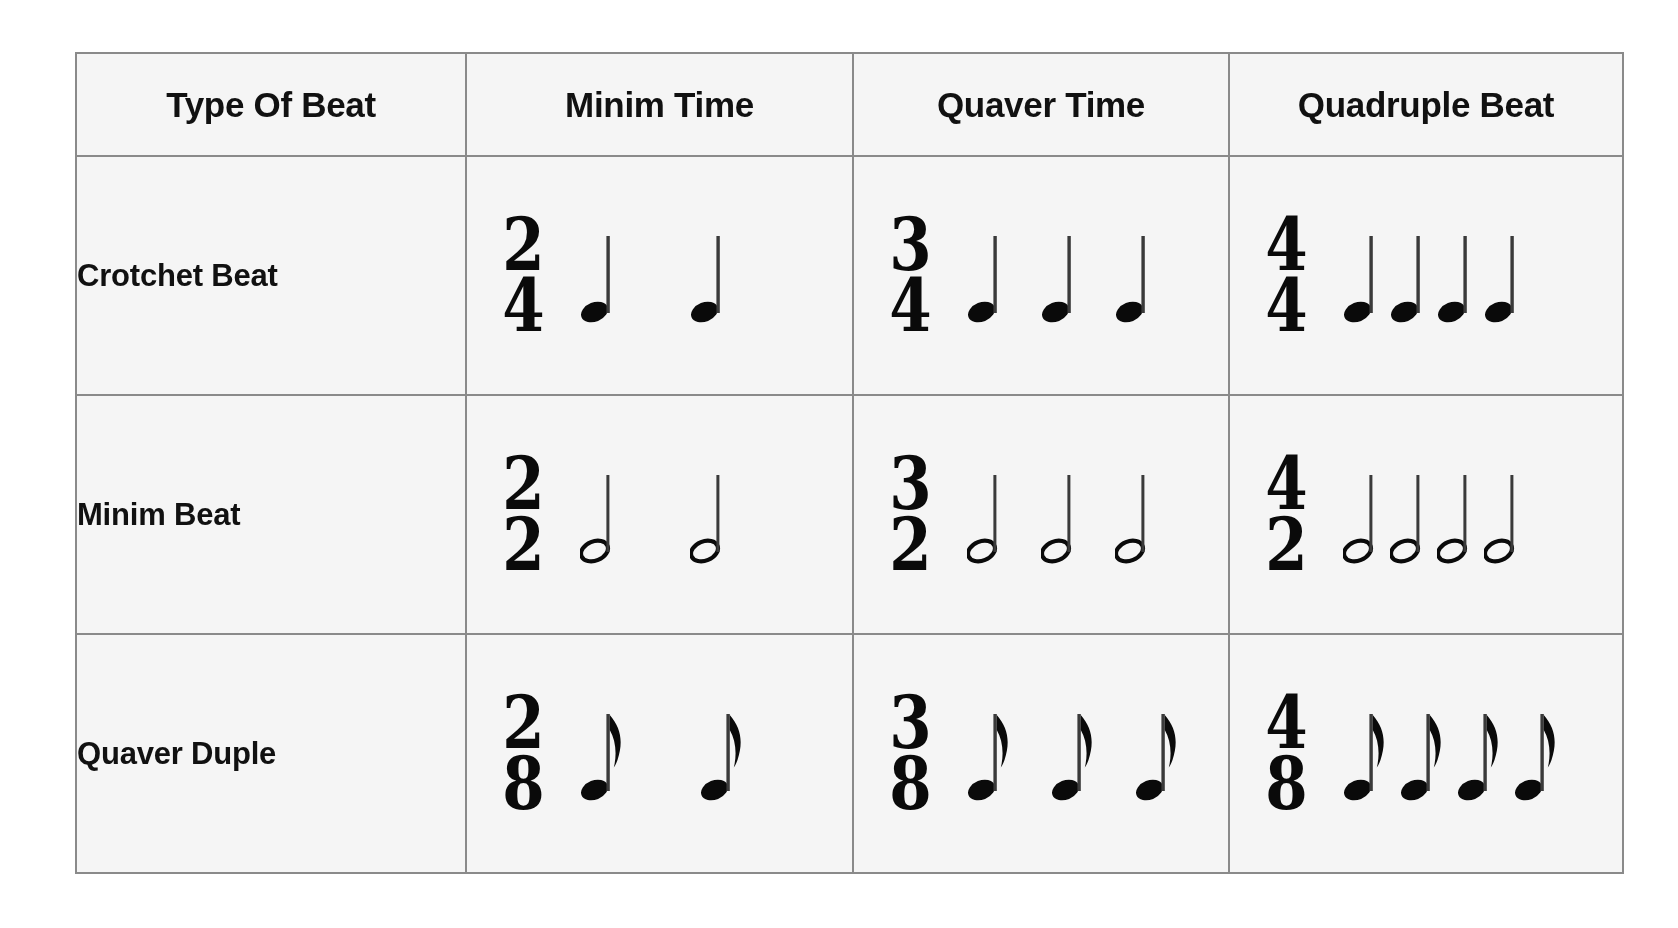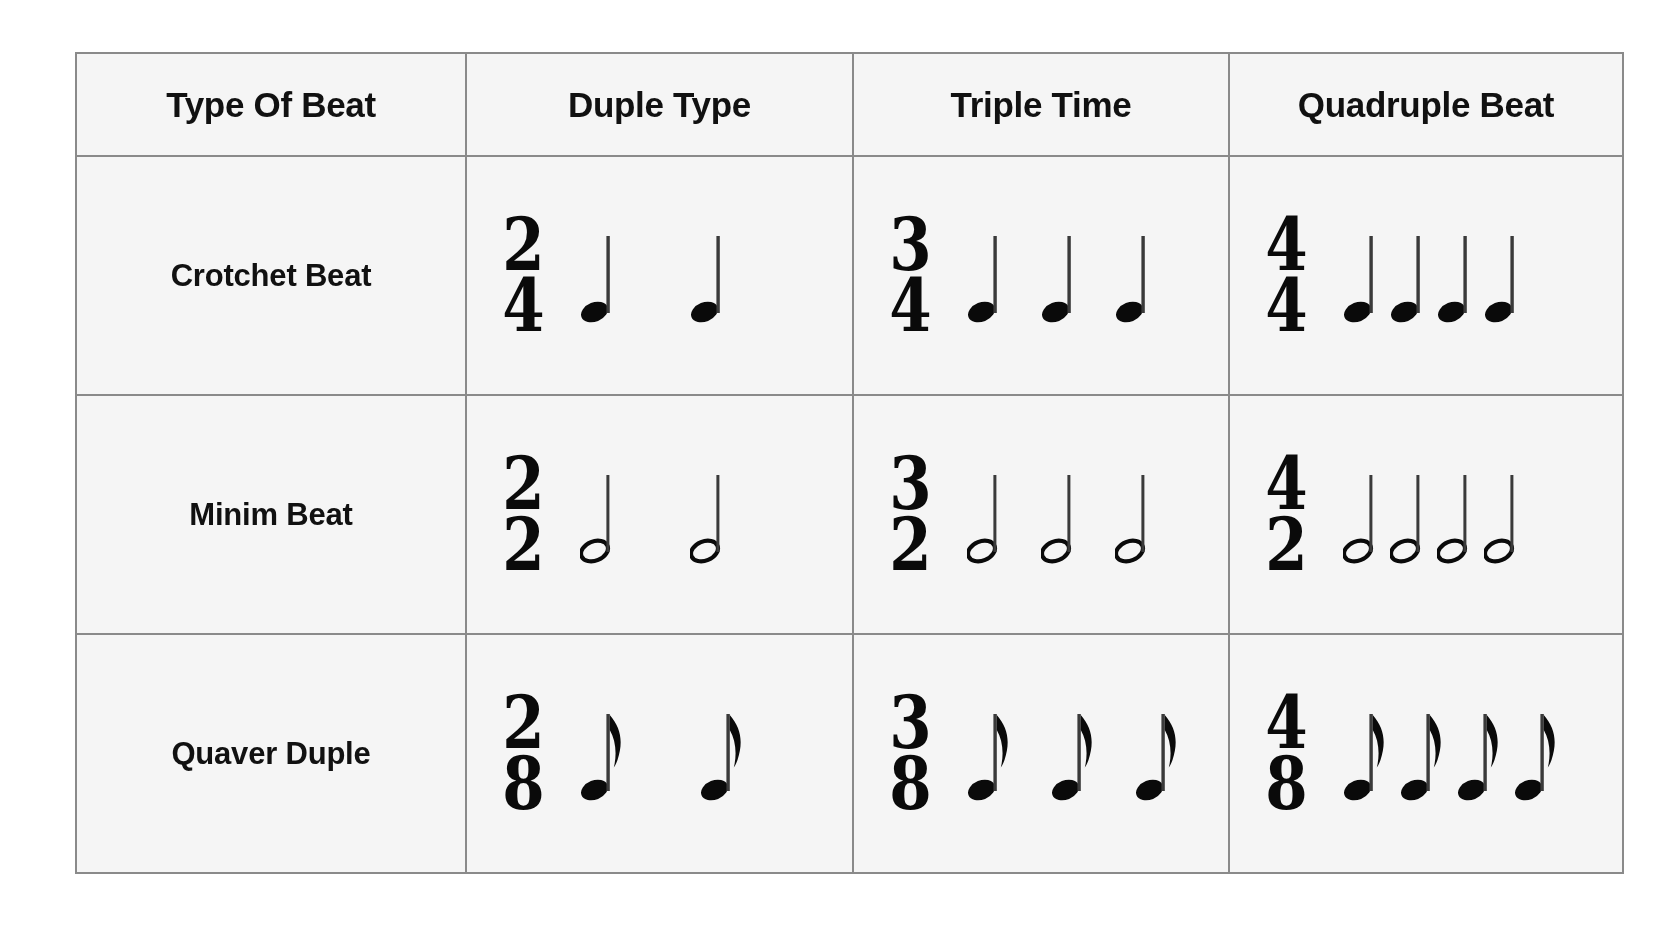--- a/index.html
+++ b/index.html
@@ -52,21 +52,20 @@
   .hdr-text {
     text-align: center;
     font-size: 35px;
     font-weight: bold;
     color: #111111;
     letter-spacing: -0.3px;
     font-family: "Liberation Sans", sans-serif;
   }
 
   .row-label {
-    text-align: center;
     font-size: 31px;
     font-weight: bold;
     color: #111111;
     letter-spacing: -0.2px;
     font-family: "Liberation Sans", sans-serif;
   }
 
   
   .notation-cell {
     position: relative;
@@ -128,22 +127,22 @@
   <table class="beat-table">
     <colgroup>
       <col class="c0">
         <col class="c1">
         <col class="c2">
         <col class="c3">
     </colgroup>
     <thead>
       <tr class="header-row">
         <th class="hdr-text">Type Of Beat</th>
-        <th class="hdr-text">Duple Type</th>
-        <th class="hdr-text">Triple Time</th>
+        <th class="hdr-text">Minim Time</th>
+        <th class="hdr-text">Quaver Time</th>
         <th class="hdr-text">Quadruple Beat</th>
       </tr>
     </thead>
     <tbody id="tbody">
         <tr class="body-row">
           <td class="row-label">Crotchet Beat</td>
           <td class="notation-cell">
             <div class="notation-inner">
               <div class="timesig">
                 <span class="num">2</span>

